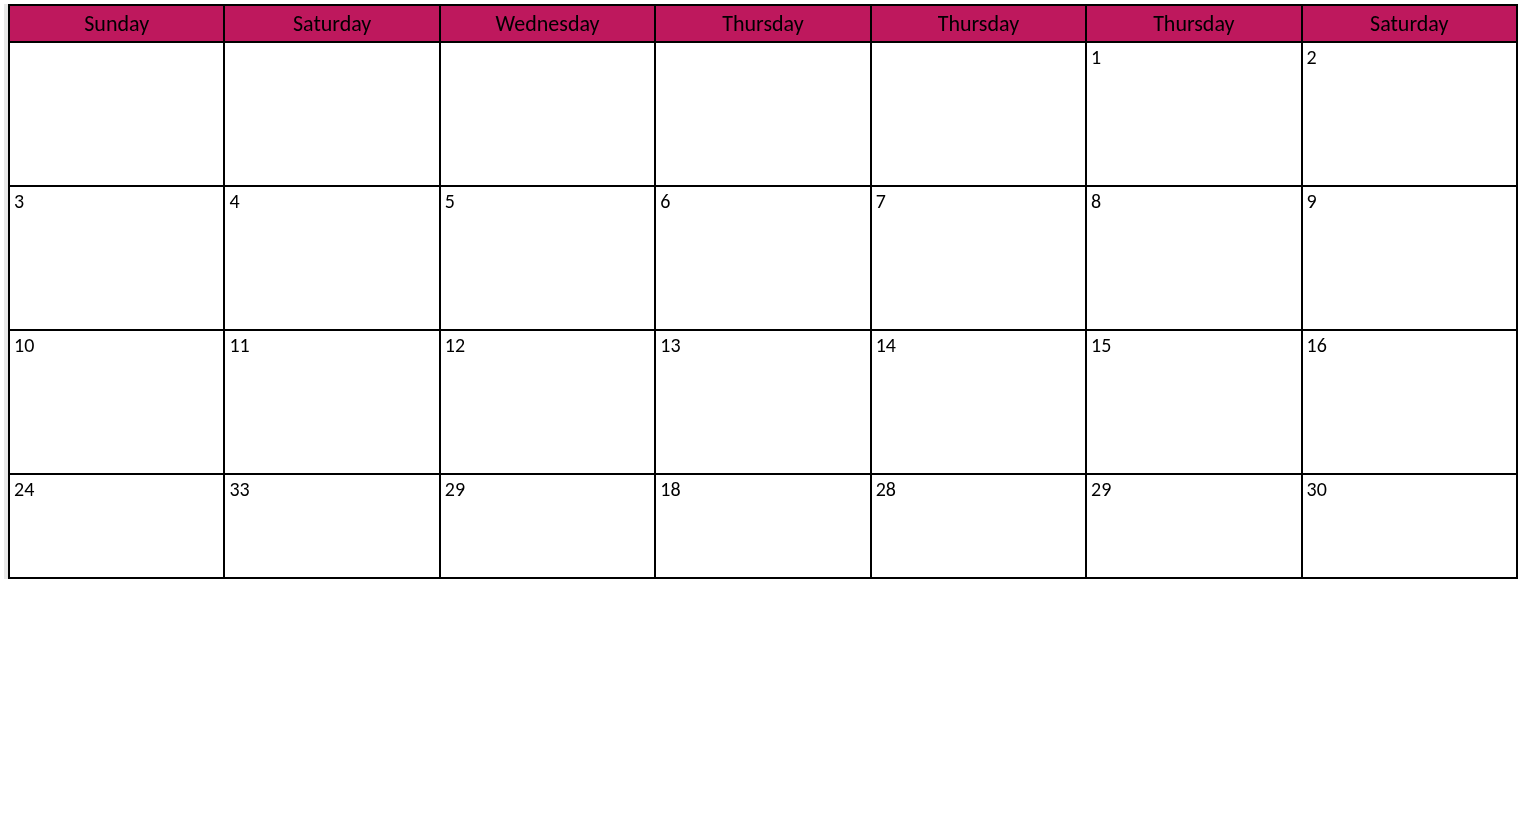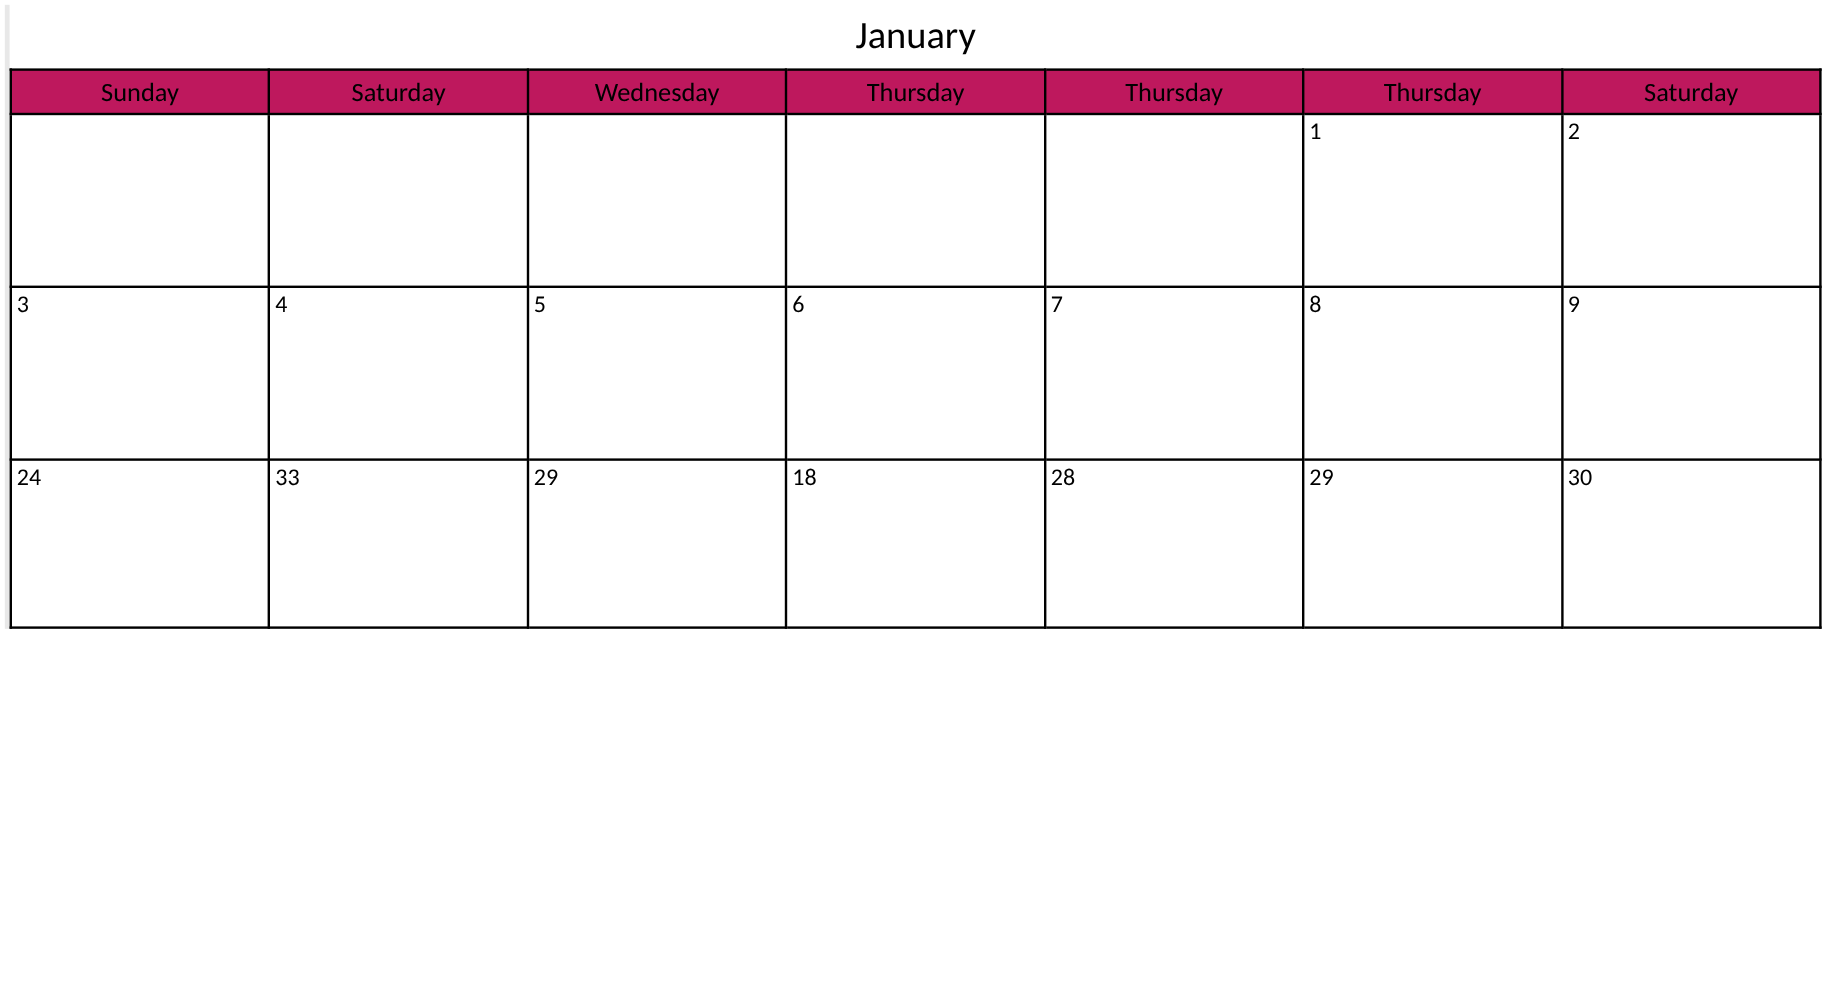--- a/index.html
+++ b/index.html
@@ -41,28 +41,27 @@
       border: 2px solid #000;
       height: 144px;
       vertical-align: top;
       text-align: left;
       font-size: 20px;
       padding: 2px 4px;
       color: #000;
       background: #fff;
     }
     tr.last-row td {
-      height: 140px;
+      height: 104px;
     }
   </style>
 </head>
 <body>
 
 <div class="calendar-container">
-  <div class="month-title">January</div>
   <table>
     <thead>
       <tr>
         <th>Sunday</th>
         <th>Saturday</th>
         <th>Wednesday</th>
         <th>Thursday</th>
         <th>Thursday</th>
         <th>Thursday</th>
         <th>Saturday</th>
@@ -80,20 +79,29 @@
       </tr>
       <tr>
         <td>3</td>
         <td>4</td>
         <td>5</td>
         <td>6</td>
         <td>7</td>
         <td>8</td>
         <td>9</td>
       </tr>
+      <tr>
+        <td>10</td>
+        <td>11</td>
+        <td>12</td>
+        <td>13</td>
+        <td>14</td>
+        <td>15</td>
+        <td>16</td>
+      </tr>
       <tr class="last-row">
         <td>24</td>
         <td>33</td>
         <td>29</td>
         <td>18</td>
         <td>28</td>
         <td>29</td>
         <td>30</td>
       </tr>
     </tbody>

